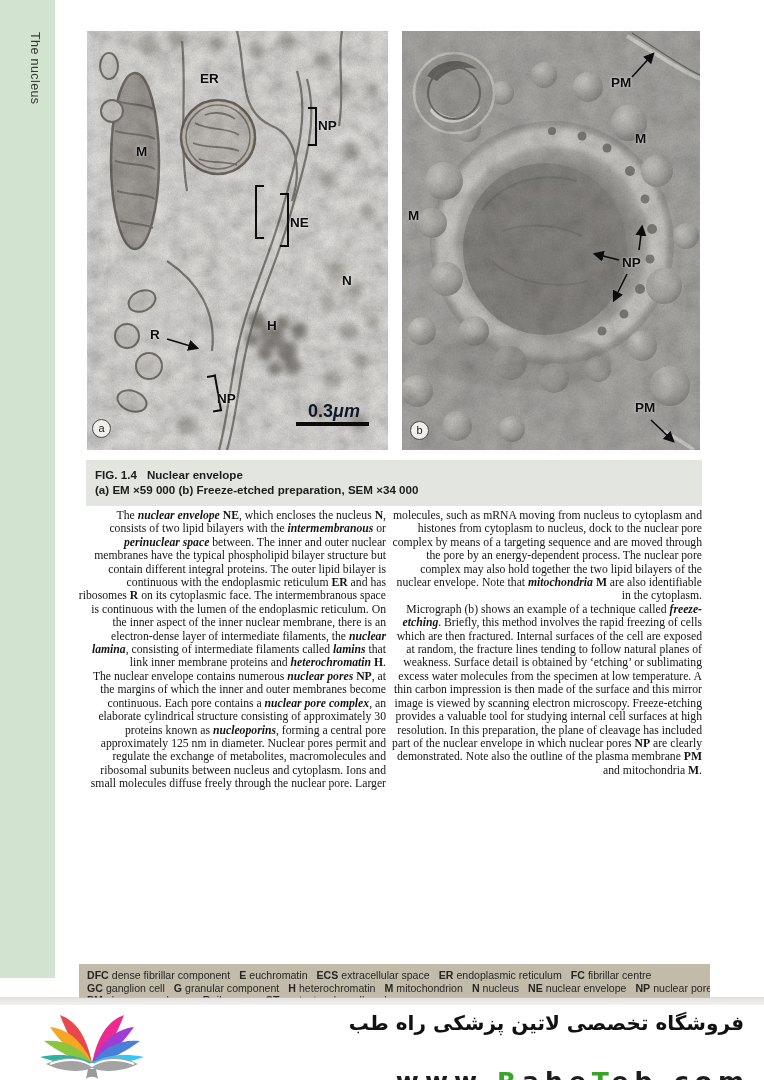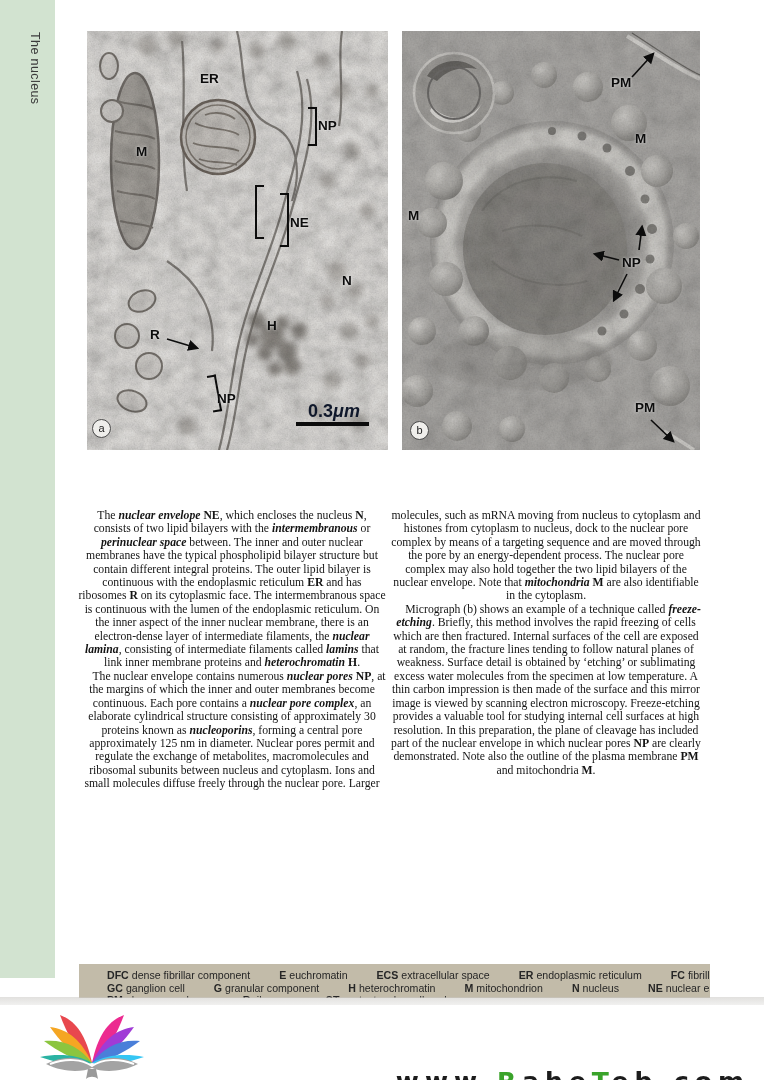--- a/index.html
+++ b/index.html
@@ -32,34 +32,34 @@
   .scale-bar{position:absolute;left:209px;top:391px;width:73px;height:4px;background:#0c0c0c;}
 
   
   .caption-box{position:absolute;left:86px;top:460px;width:616px;height:46px;background:#e3e6e0;
                box-sizing:border-box;padding:7px 9px;color:#1c1c1c;}
   .caption-line{font-weight:bold;font-size:11.6px;line-height:15px;}
   .caption-figno{margin-right:10px;}
 
   
   .col{position:absolute;top:509px;font-family:"Liberation Serif",serif;font-size:11.7px;
-       line-height:13.4px;color:#141414;text-align:center;}
+       line-height:13.4px;color:#141414;text-align:right;}
   .col-left{left:78px;width:308px;}
   .col-right{left:390px;width:312px;}
   .col p{margin:0;}
   .col p.indent{text-indent:14px;}
   .st-b{font-weight:bold;}
   .st-bi{font-weight:bold;font-style:italic;}
 
   
   .key-box{position:absolute;left:79px;top:964px;width:631px;height:34px;background:#c2bba9;
            box-sizing:border-box;padding:5px 8px 0;overflow:hidden;color:#262626;}
   .key-line{font-size:10.6px;line-height:12.6px;white-space:nowrap;}
   .key-item{margin-right:9px;}
-  .key-abbr{font-weight:bold;margin-right:3px;margin-left:20px;}
+  .key-abbr{font-weight:bold;margin-right:3px;}
 
   .page-shadow{position:absolute;left:0;top:997px;width:764px;height:15px;
                background:linear-gradient(#c9c7c3,rgba(255,255,255,0));opacity:.55;}
 
   
   .watermark{position:absolute;left:0;top:1005px;width:764px;height:75px;background:#fff;}
   .logo{position:absolute;left:36px;top:6px;}
   .shop-name{position:absolute;right:20px;top:6px;width:420px;text-align:right;direction:rtl;
              font-family:"DejaVu Sans",sans-serif;font-size:20px;font-weight:bold;color:#111;}
   .site-url{position:absolute;right:14px;top:38px;font-family:"DejaVu Sans",sans-serif;
@@ -294,20 +294,26 @@
 
     <div class="em-label" style="left:209px;top:44px;">PM</div>
     <div class="em-label" style="left:233px;top:100px;">M</div>
     <div class="em-label" style="left:6px;top:177px;">M</div>
     <div class="em-label" style="left:220px;top:224px;">NP</div>
     <div class="em-label" style="left:233px;top:369px;">PM</div>
 
     <div class="marker" style="left:8px;top:390px;">b</div>
   </div>
 
+  <div class="caption-box">
+    <div class="caption-line">
+      <span class="caption-figno">FIG. 1.4</span><span>Nuclear envelope</span>
+    </div>
+    <div class="caption-line">(a) EM ×59 000 (b) Freeze-etched preparation, SEM ×34 000</div>
+  </div>
 
   <div class="col col-left">
     <p><span>The </span><span class="st-bi">nuclear envelope</span><span> </span><span class="st-b">NE</span><span>, which encloses the nucleus </span><span class="st-b">N</span><span>, consists of two lipid bilayers with the </span><span class="st-bi">intermembranous</span><span> or </span><span class="st-bi">perinuclear space</span><span> between. The inner and outer nuclear membranes have the typical phospholipid bilayer structure but contain different integral proteins. The outer lipid bilayer is continuous with the endoplasmic reticulum </span><span class="st-b">ER</span><span> and has ribosomes </span><span class="st-b">R</span><span> on its cytoplasmic face. The intermembranous space is continuous with the lumen of the endoplasmic reticulum. On the inner aspect of the inner nuclear membrane, there is an electron-dense layer of intermediate filaments, the </span><span class="st-bi">nuclear lamina</span><span>, consisting of intermediate filaments called </span><span class="st-bi">lamins</span><span> that link inner membrane proteins and </span><span class="st-bi">heterochromatin</span><span> </span><span class="st-b">H</span><span>.</span></p>
     <p class="indent"><span>The nuclear envelope contains numerous </span><span class="st-bi">nuclear pores</span><span> </span><span class="st-b">NP</span><span>, at the margins of which the inner and outer membranes become continuous. Each pore contains a </span><span class="st-bi">nuclear pore complex</span><span>, an elaborate cylindrical structure consisting of approximately 30 proteins known as </span><span class="st-bi">nucleoporins</span><span>, forming a central pore approximately 125 nm in diameter. Nuclear pores permit and regulate the exchange of metabolites, macromolecules and ribosomal subunits between nucleus and cytoplasm. Ions and small molecules diffuse freely through the nuclear pore. Larger</span></p>
   </div>
   <div class="col col-right">
     <p><span>molecules, such as mRNA moving from nucleus to cytoplasm and histones from cytoplasm to nucleus, dock to the nuclear pore complex by means of a targeting sequence and are moved through the pore by an energy-dependent process. The nuclear pore complex may also hold together the two lipid bilayers of the nuclear envelope. Note that </span><span class="st-bi">mitochondria</span><span> </span><span class="st-b">M</span><span> are also identifiable in the cytoplasm.</span></p>
     <p class="indent"><span>Micrograph (b) shows an example of a technique called </span><span class="st-bi">freeze-etching</span><span>. Briefly, this method involves the rapid freezing of cells which are then fractured. Internal surfaces of the cell are exposed at random, the fracture lines tending to follow natural planes of weakness. Surface detail is obtained by ‘etching’ or sublimating excess water molecules from the specimen at low temperature. A thin carbon impression is then made of the surface and this mirror image is viewed by scanning electron microscopy. Freeze-etching provides a valuable tool for studying internal cell surfaces at high resolution. In this preparation, the plane of cleavage has included part of the nuclear envelope in which nuclear pores </span><span class="st-b">NP</span><span> are clearly demonstrated. Note also the outline of the plasma membrane </span><span class="st-b">PM</span><span> and mitochondria </span><span class="st-b">M</span><span>.</span></p>
   </div>
 
@@ -336,16 +342,17 @@
         <path d="M56,52 C66,30 80,18 98,16 C88,30 76,44 56,52 Z" fill="#a03bd6"></path>
         <path d="M56,52 C68,36 84,28 104,30 C90,40 74,50 56,52 Z" fill="#4a7fd9"></path>
         <path d="M56,52 C70,44 88,42 108,46 C90,52 72,56 56,52 Z" fill="#35c6f4"></path>
       </g>
       <g>
         <path d="M10,53 C28,44 46,45 56,55 C66,45 84,44 102,53 C84,62 66,61 56,57 C46,61 28,62 10,53 Z" fill="#a3a3a3"></path>
         <path d="M14,53 C30,47 46,48 56,55 C66,48 82,47 98,53" fill="none" stroke="#ffffff" stroke-width="2"></path>
         <path d="M52,58 L50,68 C53,65 59,65 62,68 L60,58 Z" fill="#9a9a9a"></path>
       </g>
     </svg>
+    <div class="shop-name">فروشگاه تخصصی لاتین پزشکی  راه طب</div>
     <div class="site-url"><span>www.</span><span class="url-green">R</span><span>ahe</span><span class="url-green">T</span><span>eb.com</span></div>
   </div>
 
 </div>
 
 </body></html>

